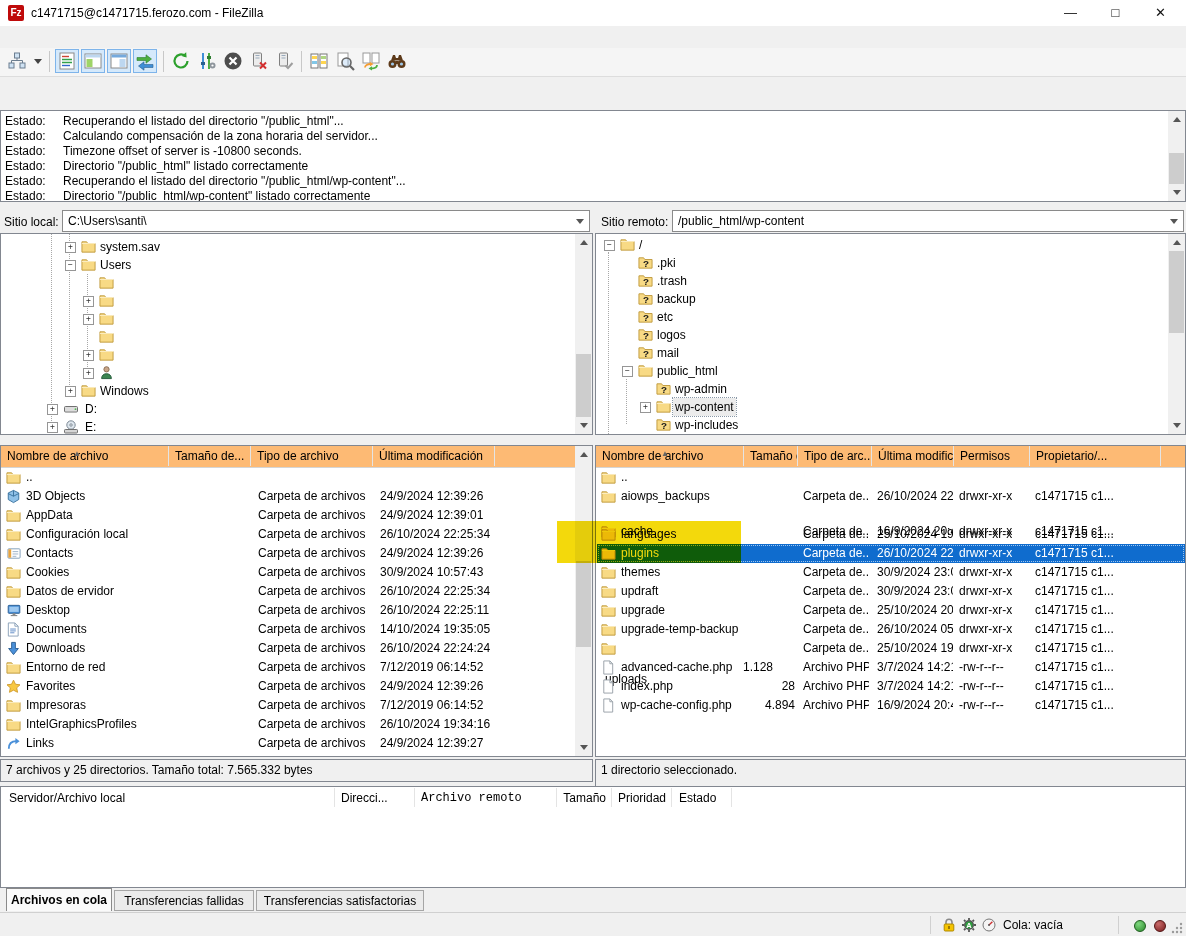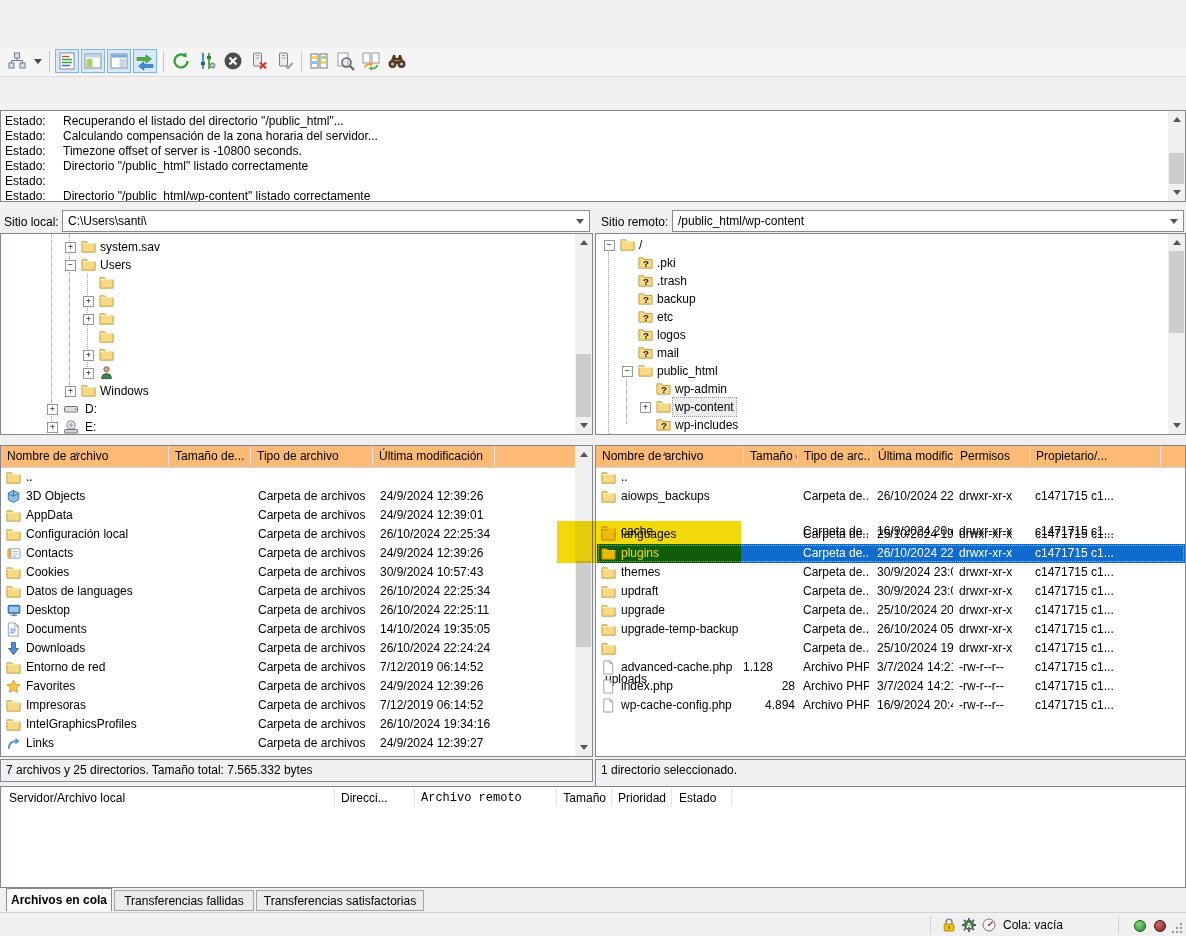--- a/index.html
+++ b/index.html
@@ -70,20 +70,27 @@
   .grip{position:absolute;right:2px;top:8px;width:14px;height:14px;}
   
   .hl{position:absolute;mix-blend-mode:multiply;z-index:60;pointer-events:none;}
   u{text-decoration:underline;}
 </style>
 </head>
 <body>
 
 <div class="app">
 
+  <div class="titlebar">
+    <div class="app-logo">Fz</div>
+    <div class="title-text">c1471715@c1471715.ferozo.com - FileZilla</div>
+    <div class="wbtn" style="left:1048px">—</div>
+    <div class="wbtn" style="left:1093px">□</div>
+    <div class="wbtn" style="left:1138px">✕</div>
+  </div>
 
 
   <div class="toolbar" id="toolbar">
       <div class="tbtn" style="left: 5px;">
         <svg width="20" height="20" viewBox="0 0 20 20">
           <rect x="7.5" y="2" width="5" height="5" fill="#cfe2f3" stroke="#6b7d8f"></rect>
           <rect x="2" y="12" width="5" height="5" fill="#cfe2f3" stroke="#6b7d8f"></rect>
           <rect x="13" y="12" width="5" height="5" fill="#cfe2f3" stroke="#6b7d8f"></rect>
           <path d="M10 7v2.5M4.5 12V9.5h11V12" fill="none" stroke="#6b7d8f"></path>
         </svg>
@@ -210,20 +217,21 @@
       <div class="logrow" style="top:33px;width:1160px">
       <span class="log-label">Estado:</span>
       <span class="log-msg">Timezone offset of server is -10800 seconds.</span>
       </div>
       <div class="logrow" style="top:48px;width:1160px">
       <span class="log-label">Estado:</span>
       <span class="log-msg">Directorio "/public_html" listado correctamente</span>
       </div>
       <div class="logrow" style="top:63px;width:1160px">
       <span class="log-label">Estado:</span>
+      <span class="log-msg">Recuperando el listado del directorio "/public_html/wp-content"...</span>
       </div>
       <div class="logrow" style="top:78px;width:1160px">
       <span class="log-label">Estado:</span>
       <span class="log-msg">Directorio "/public_html/wp-content" listado correctamente</span>
       </div>
       <div class="sbar" style="left:1167px;top:0;height:90px">
       <div class="sb-btn" style="top:0">
           <span class="tri-up"></span>
         </div>
       <div class="sb-thumb" style="top:42px;height:32px"></div>
@@ -489,21 +497,21 @@
           </svg></span>
         <span class="lcell" style="left:24px;width:140px;">Cookies</span>
         <span class="lcell" style="left:256px;width:112px;">Carpeta de archivos</span>
         <span class="lcell" style="left:378px;width:114px;">30/9/2024 10:57:43</span>
       </div>
       <div class="lrow " style="top:136px;left:1px;width:570px">
         <span class="licon" style="left:4px"><svg width="15" height="15" viewBox="0 0 16 16">
             <path d="M1 3h5l1.3 1.8H15v9.2H1z" fill="#f8da85" stroke="#c09a3e"></path>
             <path d="M1 4.8h14" stroke="#fceec2" fill="none"></path>
           </svg></span>
-        <span class="lcell" style="left:24px;width:140px;">Datos de languages</span>
+        <span class="lcell" style="left:24px;width:140px;">Datos de ervidor</span>
         <span class="lcell" style="left:256px;width:112px;">Carpeta de archivos</span>
         <span class="lcell" style="left:378px;width:114px;">26/10/2024 22:25:34</span>
       </div>
       <div class="lrow " style="top:155px;left:1px;width:570px">
         <span class="licon" style="left:4px"><svg width="16" height="15" viewBox="0 0 16 16">
             <rect x="1.8" y="2.5" width="12.4" height="8.5" rx="0.8" fill="#4a90d9" stroke="#2c5f94"></rect>
             <rect x="3" y="4" width="10" height="5.5" fill="#9ec9f0"></rect>
             <rect x="6.5" y="11" width="3" height="1.8" fill="#8a8a8a"></rect>
             <rect x="4.5" y="12.8" width="7" height="1.2" fill="#8a8a8a"></rect>
           </svg></span>

